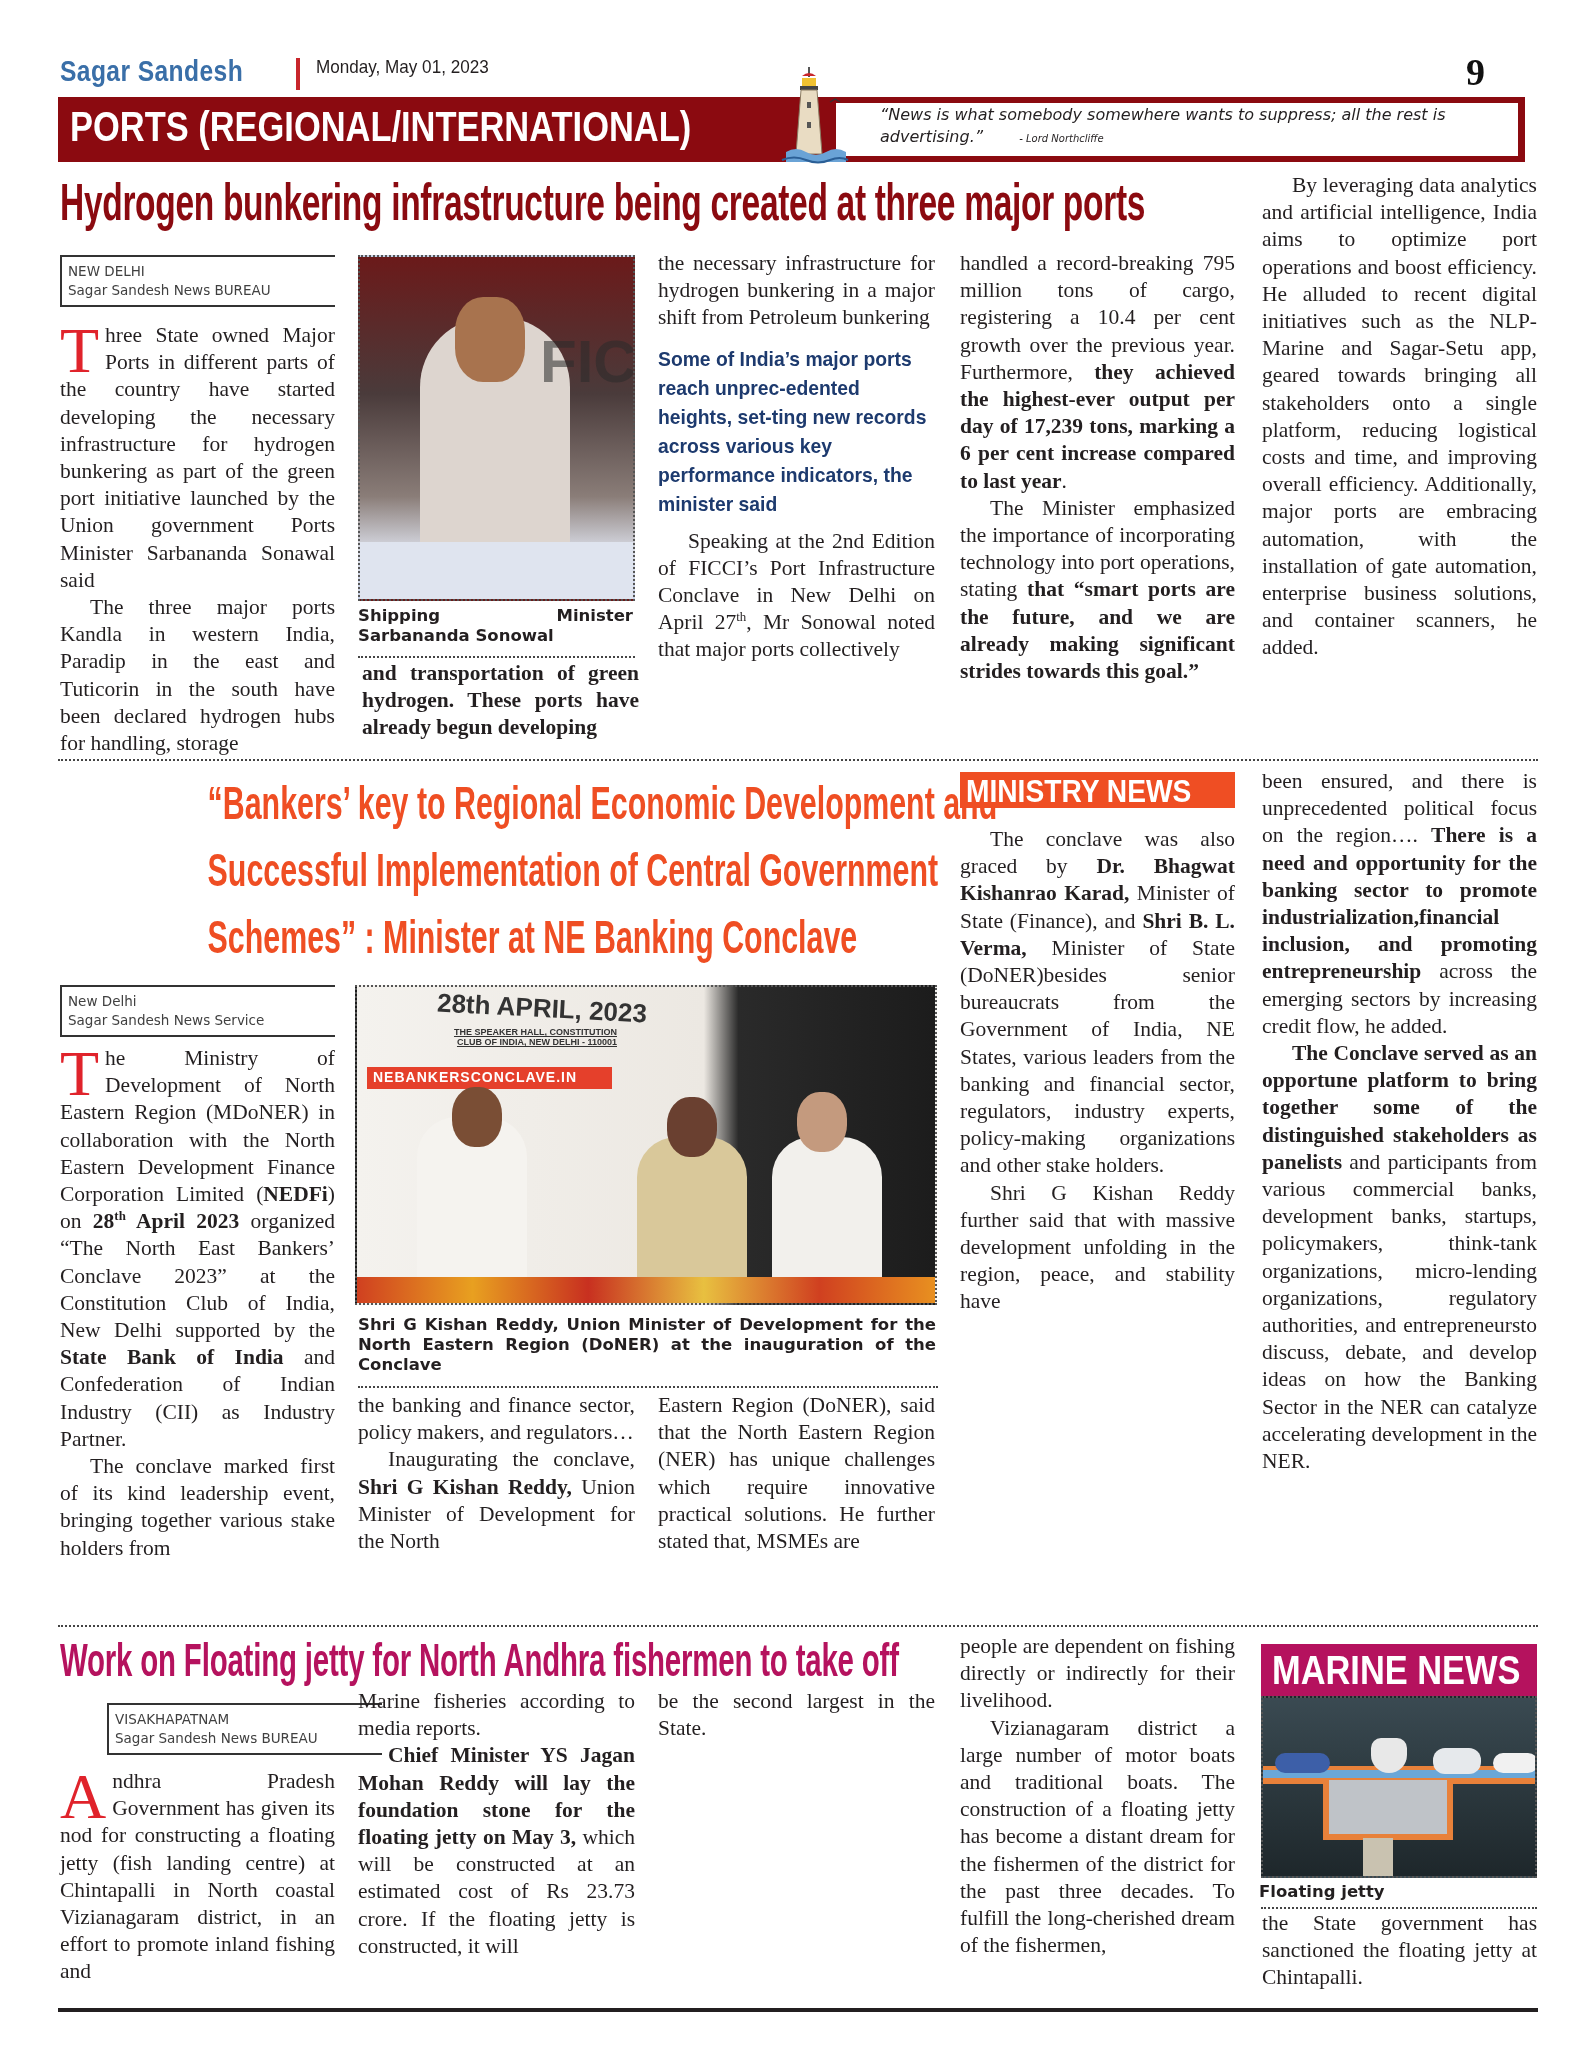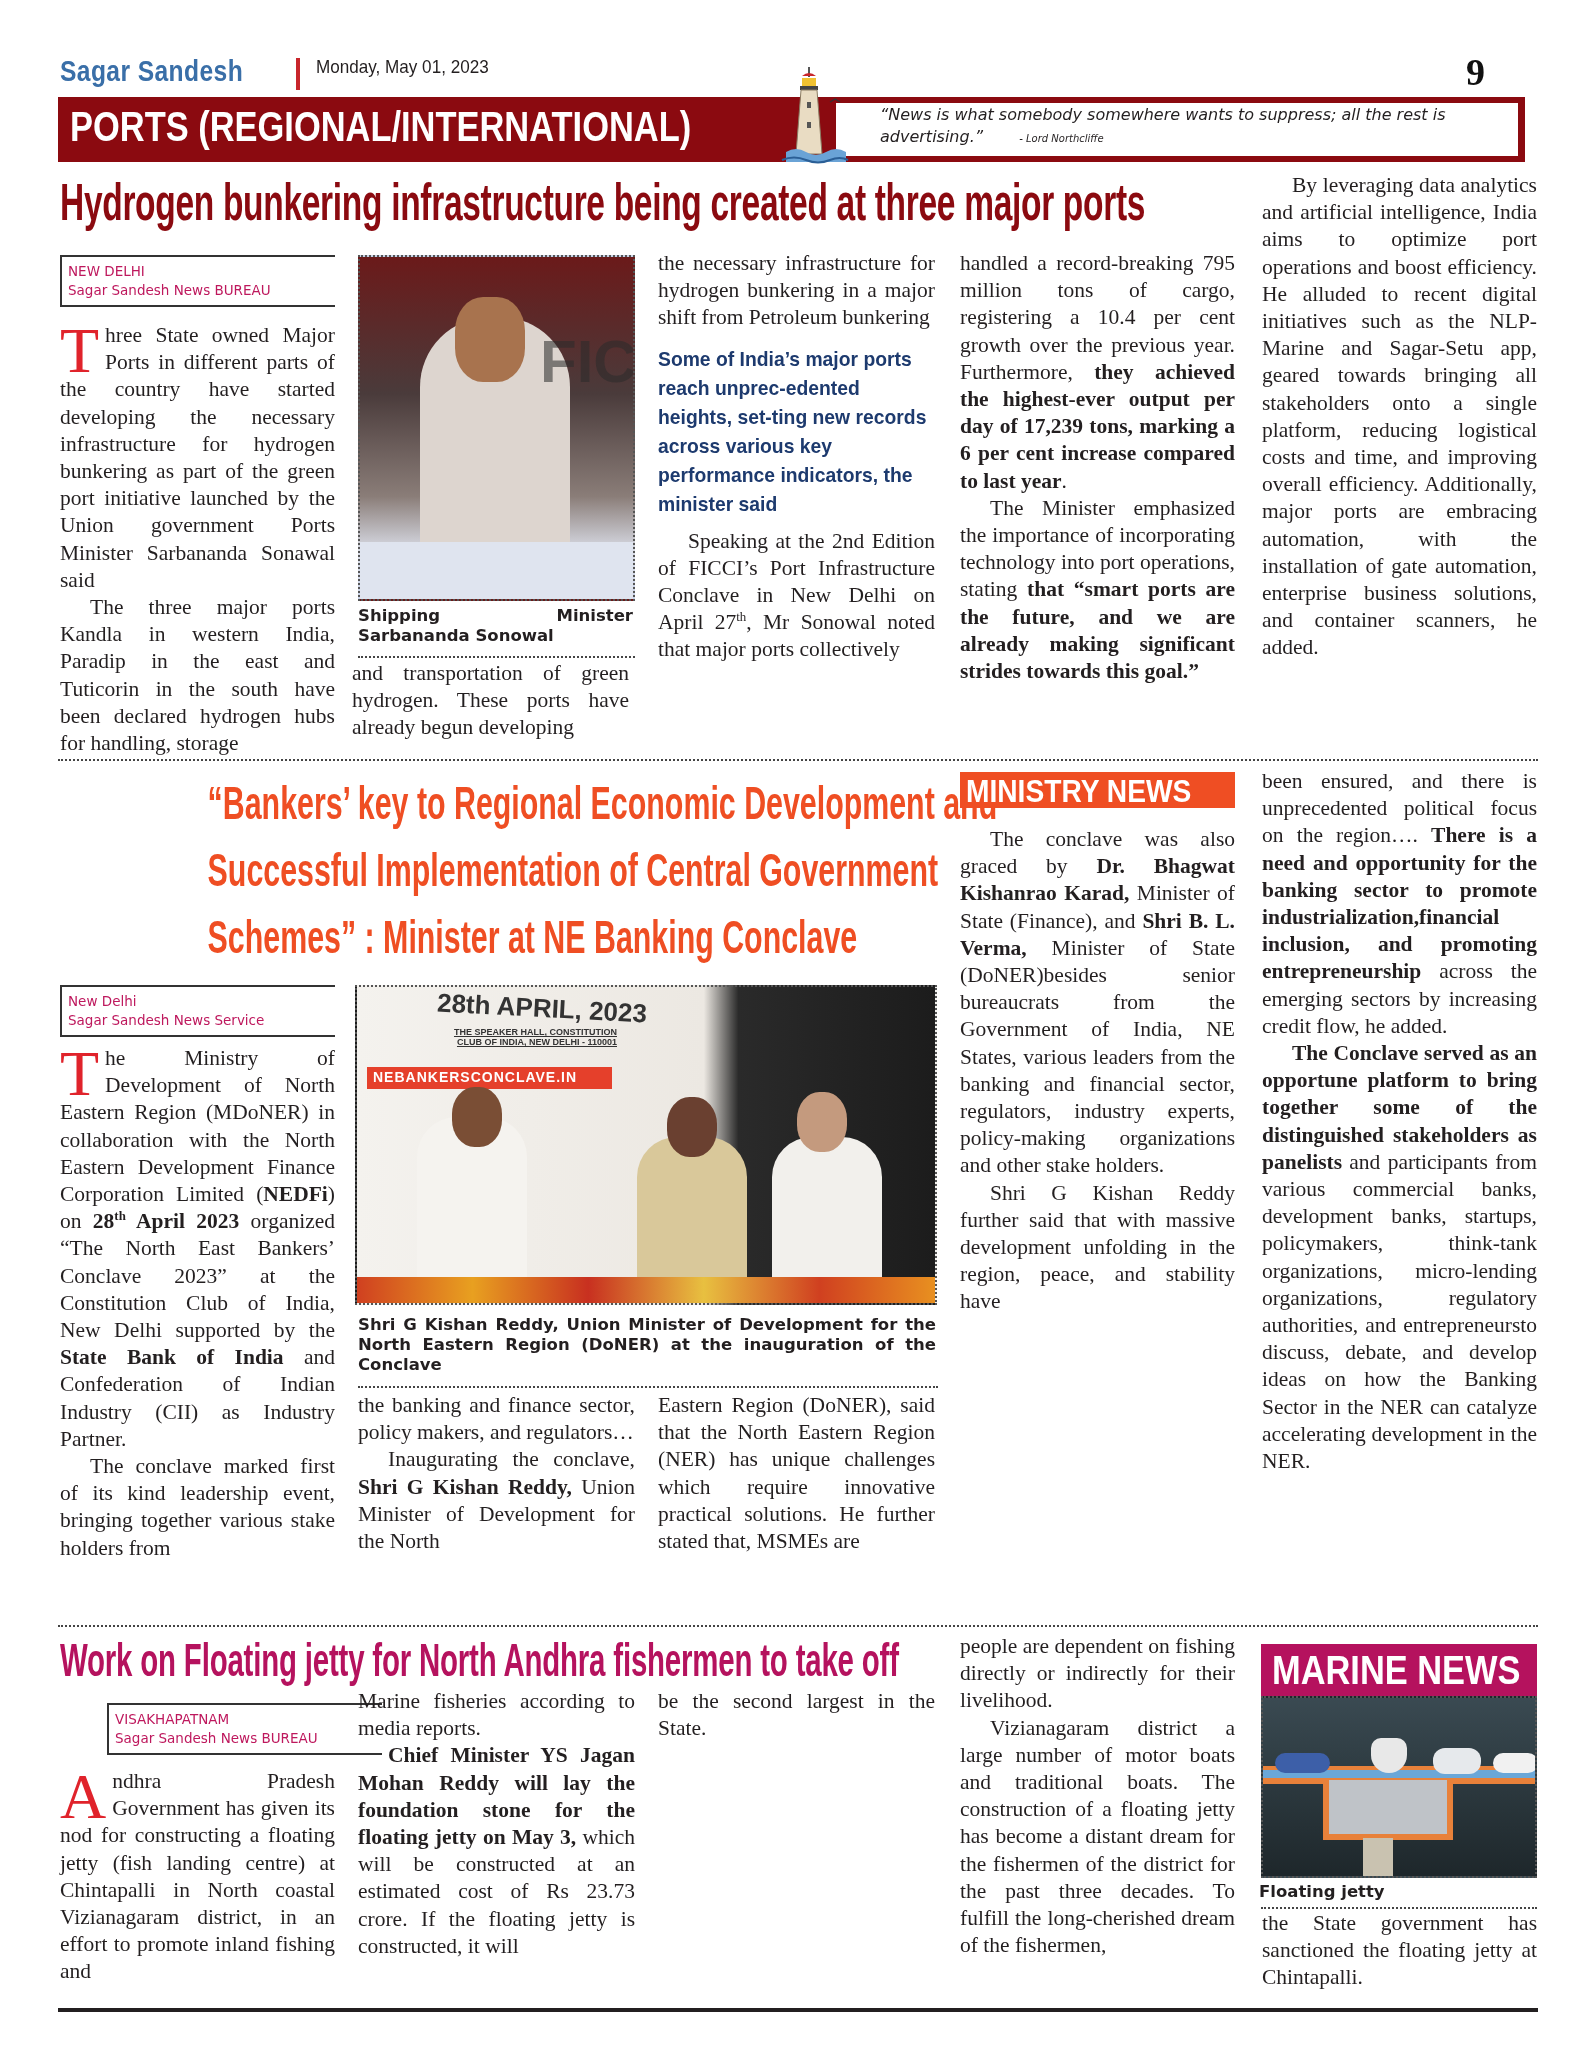--- a/index.html
+++ b/index.html
@@ -4,21 +4,21 @@
 <style>
   * { box-sizing: border-box; margin: 0; padding: 0; }
   html, body { width: 1595px; height: 2067px; background: #ffffff; overflow: hidden; }
   body { position: relative; font-family: "Liberation Serif", serif; color: #231f20; }
   .abs { position: absolute; }
   .serif-col { font-family: "Liberation Serif", serif; font-size: 21.5px; line-height: 27.2px; text-align: justify; text-align-last: left; color: #231f20; }
   .serif-col p { margin: 0; }
   .serif-col p.ind { text-indent: 30px; }
   .narrow { font-family: "Liberation Sans", sans-serif; font-weight: 700; transform-origin: left top; white-space: nowrap; }
   .dots-h { border-top: 2px dotted #444; height: 0; }
-  .dateline { border: 2px solid #333; border-right: none; padding: 5px 6px; font-family: "DejaVu Sans", sans-serif; font-size: 13.5px; line-height: 19px; color: #be185d; }
+  .dateline { border: 2px solid #333; border-right: none; padding: 5px 6px; font-family: "DejaVu Sans", sans-serif; font-size: 13.5px; line-height: 19px; color: #404040; }
   .dropcap { float: left; color: #e0232b; font-family: "Liberation Serif", serif; font-size: 64px; line-height: 50px; margin: 4px 6px 0 0; }
   .caption { font-family: "DejaVu Sans", sans-serif; font-weight: 700; font-size: 16.5px; line-height: 20px; color: #231f20; text-align: justify; text-align-last: left; }
   b { font-weight: 700; }
   sup { font-size: 60%; vertical-align: super; line-height: 0; }
   .photo { border: 2px dotted #555; overflow: hidden; }
 </style>
 </head>
 <body>
 
 <div class="abs narrow" style="left:60px; top:54px; font-size:30px; color:#3a6fa8; transform:scaleX(0.82); letter-spacing:0.5px;">Sagar Sandesh</div>
@@ -62,21 +62,21 @@
 </div>
 
 <div class="abs photo" style="left:358px; top:255px; width:277px; height:346px; background:linear-gradient(180deg,#6b1a1a 0%,#4a3b3b 40%,#8a7d78 70%,#d9dce6 86%,#c9d2e8 100%);">
   <div style="position:absolute; left:60px; top:60px; width:150px; height:250px; border-radius:70px 70px 10px 10px; background:#ddd5cf;"></div>
   <div style="position:absolute; left:95px; top:40px; width:70px; height:85px; border-radius:40%; background:#a8734e;"></div>
   <div style="position:absolute; left:0; top:285px; width:100%; height:58px; background:#dfe4ef;"></div>
   <div style="position:absolute; left:180px; top:70px; font-family:'Liberation Sans',sans-serif; font-weight:700; font-size:60px; color:#2b2b2b; opacity:0.55;">FICC</div>
 </div>
 <div class="abs caption" style="left:358px; top:606px; width:275px;">Shipping Minister Sarbananda Sonowal</div>
 <div class="abs dots-h" style="left:358px; top:656px; width:277px;"></div>
-<div class="abs serif-col" style="left:352px; top:660px; width:277px;">
+<div class="abs serif-col" style="left:362px; top:660px; width:277px;font-weight:bold;">
   <p>and transportation of green hydrogen. These ports have already begun developing</p>
 </div>
 
 <div class="abs serif-col" style="left:658px; top:250px; width:277px;">
   <p>the necessary infrastructure for hydrogen bunkering in a major shift from Petroleum bunkering</p>
   <p style="font-family:'Liberation Sans',sans-serif; font-weight:700; color:#1d3a6e; font-size:21px; line-height:29px; margin:12px 0 10px; text-align:left; transform:scaleX(0.92); transform-origin:left top; width:108%;">Some of India’s major ports reach unprec-edented heights, set-ting new records across various key performance indicators, the minister said</p>
   <p class="ind"><span>Speaking at the 2nd Edition of FICCI’s Port Infrastructure Conclave in New Delhi on April 27</span><sup>th</sup><span>, Mr Sonowal noted that major ports collectively</span></p>
 </div>
 
 <div class="abs serif-col" style="left:960px; top:250px; width:275px;">

